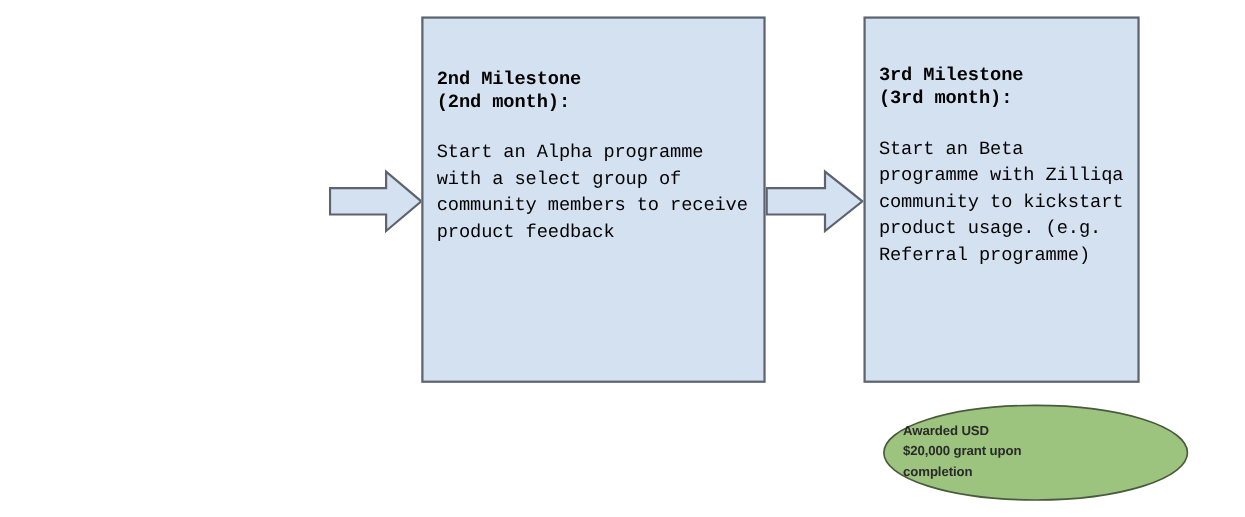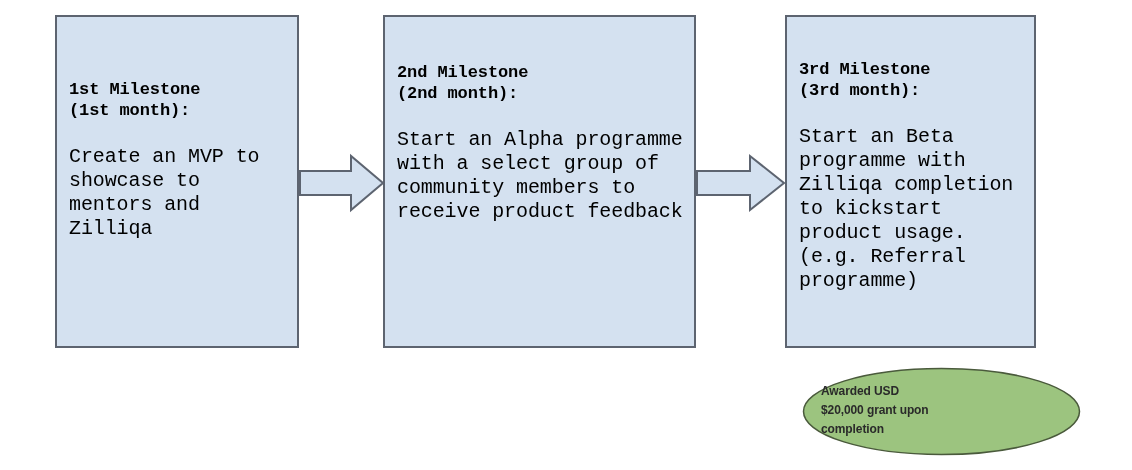--- a/index.html
+++ b/index.html
@@ -49,21 +49,21 @@
   .box-title {
     font-size: 17px;
     font-weight: bold;
     color: #000000;
     line-height: 21px;
     white-space: pre-line;
     letter-spacing: -0.1px;
   }
 
   .box-body {
-    font-size: 20px;
+    font-size: 17px;
     font-weight: normal;
     color: #000000;
     line-height: 24px;
     margin-top: 24px;
     letter-spacing: -0.1px;
   }
 
   
   .block-arrow {
     position: absolute;
@@ -90,27 +90,20 @@
     line-height: 19px;
     white-space: pre-line;
     letter-spacing: -0.1px;
   }
 </style>
 </head>
 <body>
 
 <div class="canvas">
 
-  <div class="milestone-box box-1">
-    <div class="box-inner">
-      <div class="box-title">1st Milestone
-(1st month):</div>
-      <div class="box-body">Create an MVP to showcase to mentors and Zilliqa</div>
-    </div>
-  </div>
 
   <div class="block-arrow arrow-1">
     <svg width="86" height="62" viewBox="0 0 86 62" xmlns="http://www.w3.org/2000/svg">
       <polygon points="1,19 52,19 52,4 84,31 52,58 52,43 1,43" fill="#d4e1f0" stroke="#5d6470" stroke-width="2" stroke-linejoin="miter"></polygon>
     </svg>
   </div>
 
   <div class="milestone-box box-2">
     <div class="box-inner">
       <div class="box-title">2nd Milestone
@@ -122,21 +115,21 @@
   <div class="block-arrow arrow-2">
     <svg width="90" height="62" viewBox="0 0 90 62" xmlns="http://www.w3.org/2000/svg">
       <polygon points="1,19 54,19 54,4 88,31 54,58 54,43 1,43" fill="#d4e1f0" stroke="#5d6470" stroke-width="2" stroke-linejoin="miter"></polygon>
     </svg>
   </div>
 
   <div class="milestone-box box-3">
     <div class="box-inner">
       <div class="box-title">3rd Milestone
 (3rd month):</div>
-      <div class="box-body">Start an Beta programme with Zilliqa completion to kickstart product usage. (e.g. Referral programme)</div>
+      <div class="box-body">Start an Beta programme with Zilliqa community to kickstart product usage. (e.g. Referral programme)</div>
     </div>
   </div>
 
   <div class="award-ellipse">
     <svg width="279" height="89" viewBox="0 0 279 89" xmlns="http://www.w3.org/2000/svg">
       <ellipse cx="139.5" cy="44.5" rx="138" ry="43" fill="#9cc47f" stroke="#4a5a3c" stroke-width="1.5"></ellipse>
     </svg>
   </div>
   <div class="award-text">Awarded USD
 $20,000 grant upon

